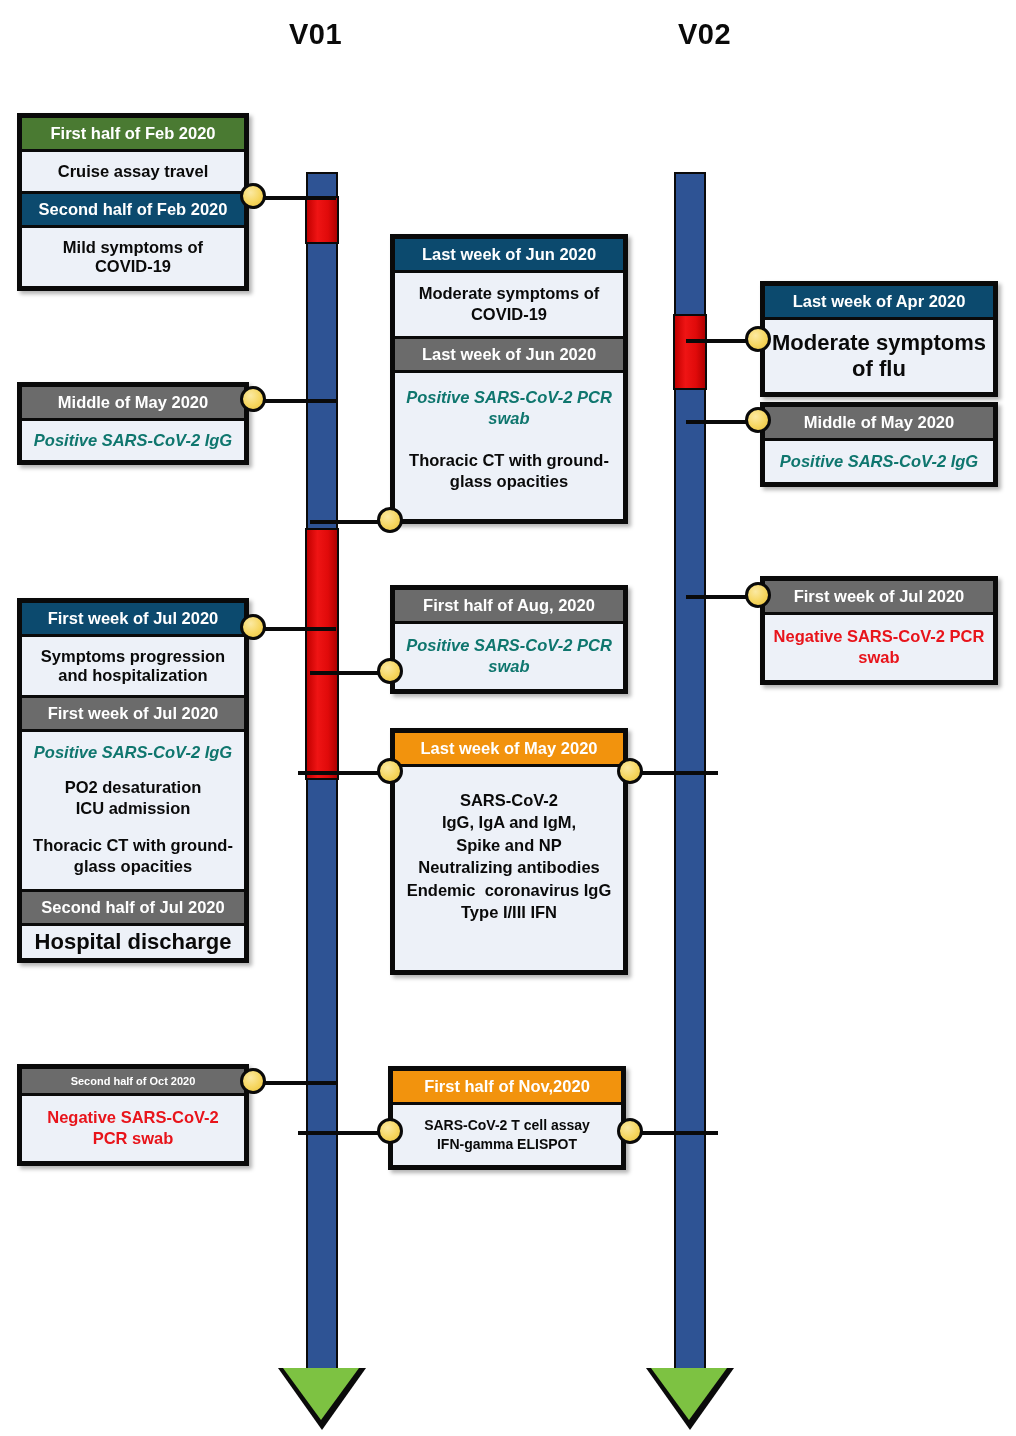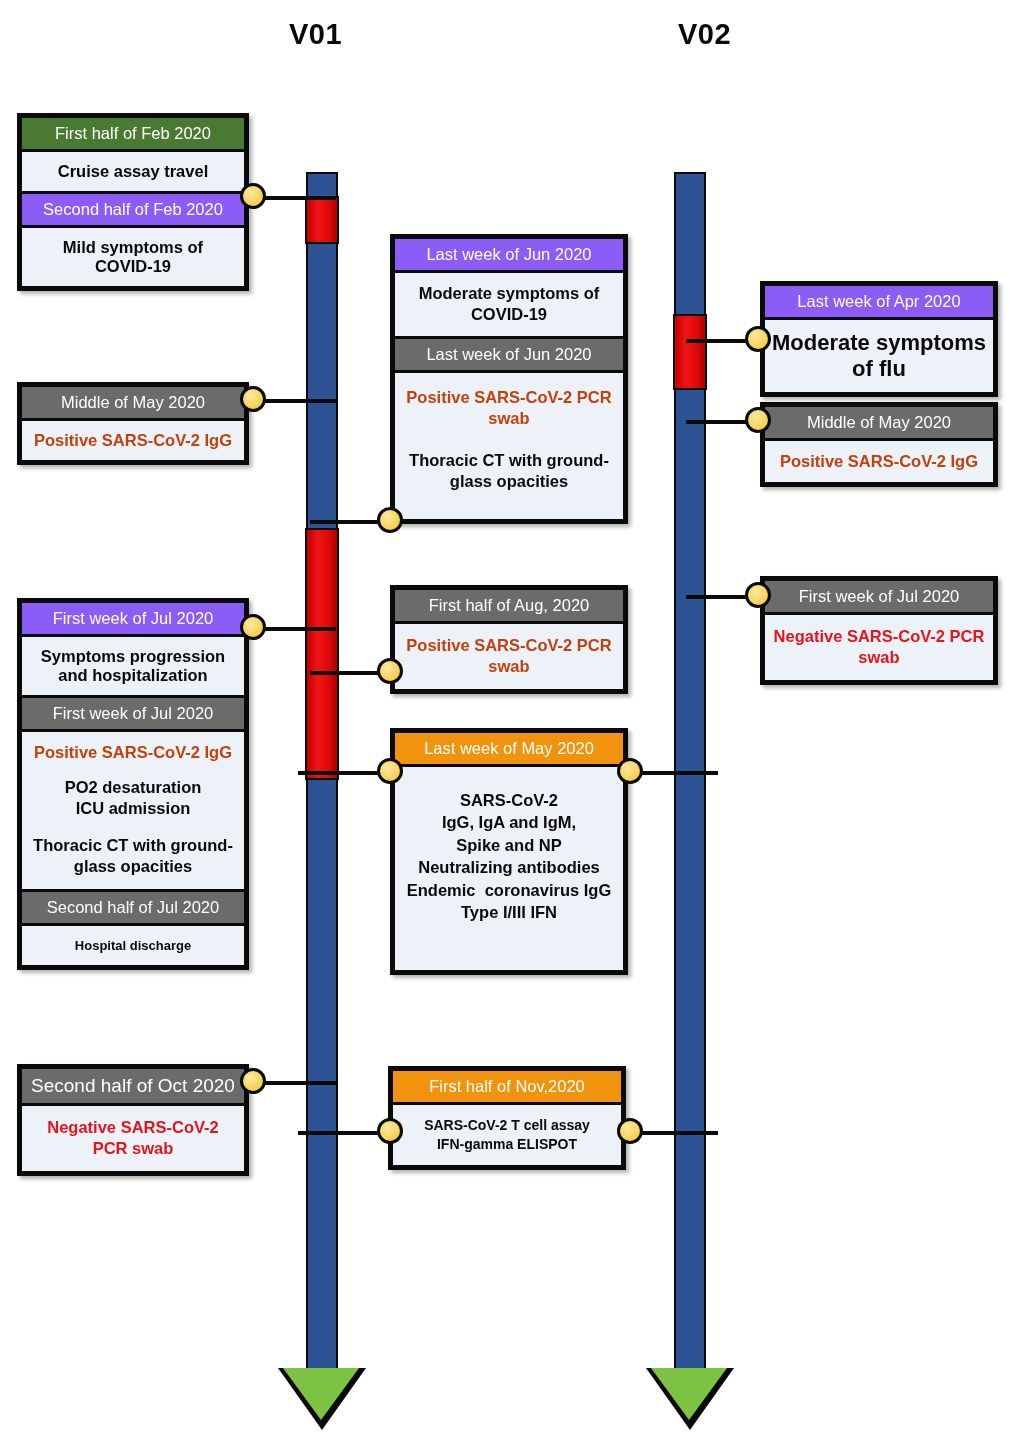--- a/index.html
+++ b/index.html
@@ -26,27 +26,27 @@
   
   .conn{position:absolute;height:4px;background:#0a0a0a;}
   .dot{position:absolute;width:26px;height:26px;border-radius:50%;
        background:radial-gradient(circle at 38% 33%,#fbe9a2 0%,#f6d65f 55%,#e9c23c 100%);
        border:3px solid #0a0a0a;box-sizing:border-box;z-index:6;}
 
   
   .card{position:absolute;border:5px solid #0a0a0a;background:#0a0a0a;box-sizing:border-box;
         box-shadow:3px 3px 4px rgba(0,0,0,.30);z-index:4;}
   .seg{box-sizing:border-box;text-align:center;}
-  .seg.head{color:#ffffff;font-weight:normal;padding:6px 6px;}
+  .seg.head{color:#ffffff;font-weight:bold;padding:6px 6px;}
   .seg.head.green{background:#4A7A32;}
-  .seg.head.red{background:#8b5cf6;}
+  .seg.head.red{background:#0c4a6e;}
   .seg.head.gray{background:#6B6B6B;}
   .seg.head.orange{background:#F2930D;}
   .seg.body{background:#EDF1F8;color:#0a0a0a;font-weight:bold;padding:9px 8px;}
-  .seg.body.green-text{color:#c2410c;}
+  .seg.body.green-text{color:#0f766e;font-style:italic;}
   .seg.body.red-text{color:#E8141B;}
   .gap{height:3px;background:#0a0a0a;}
   .nowrap{white-space:pre-wrap;}
 </style>
 </head>
 <body>
 
 <div class="stage">
 
   <div class="axis-label" style="left:289px;top:18px;">V01</div>
@@ -120,25 +120,25 @@
     <div class="gap"></div>
     <div class="seg head gray nowrap" style="font-size:16.5px;">First week of Jul 2020</div>
     <div class="gap"></div>
     <div class="seg body green-text nowrap" style="font-size:16.5px;padding:11px 4px 4px 4px;">Positive SARS-CoV-2 IgG</div>
     <div class="seg body nowrap" style="font-size:16.5px;padding:11px 6px 4px 6px;line-height:1.28;">PO2 desaturation
 ICU admission</div>
     <div class="seg body nowrap" style="font-size:16.5px;padding:12px 4px 12px 4px;line-height:1.28;">Thoracic CT with ground-glass opacities</div>
     <div class="gap"></div>
     <div class="seg head gray nowrap" style="font-size:16.5px;">Second half of Jul 2020</div>
     <div class="gap"></div>
-    <div class="seg body nowrap" style="font-size:13px;padding:12px 6px;">Hospital discharge</div>
+    <div class="seg body nowrap" style="font-size:22px;padding:3px 6px;">Hospital discharge</div>
   </div>
 
   <div class="card" style="left:17px;top:1064px;width:232px;">
-    <div class="seg head gray nowrap" style="font-size:19px;">Second half of Oct 2020</div>
+    <div class="seg head gray nowrap" style="font-size:11px;">Second half of Oct 2020</div>
     <div class="gap"></div>
     <div class="seg body red-text nowrap" style="font-size:16.5px;padding:11px 6px;line-height:1.3;">Negative SARS-CoV-2 PCR swab</div>
   </div>
 
   <div class="card" style="left:390px;top:234px;width:238px;">
     <div class="seg head red nowrap" style="font-size:16.5px;">Last week of Jun 2020</div>
     <div class="gap"></div>
     <div class="seg body nowrap" style="font-size:16.5px;padding:10px 6px;line-height:1.3;">Moderate symptoms of COVID-19</div>
     <div class="gap"></div>
     <div class="seg head gray nowrap" style="font-size:16.5px;">Last week of Jun 2020</div>

